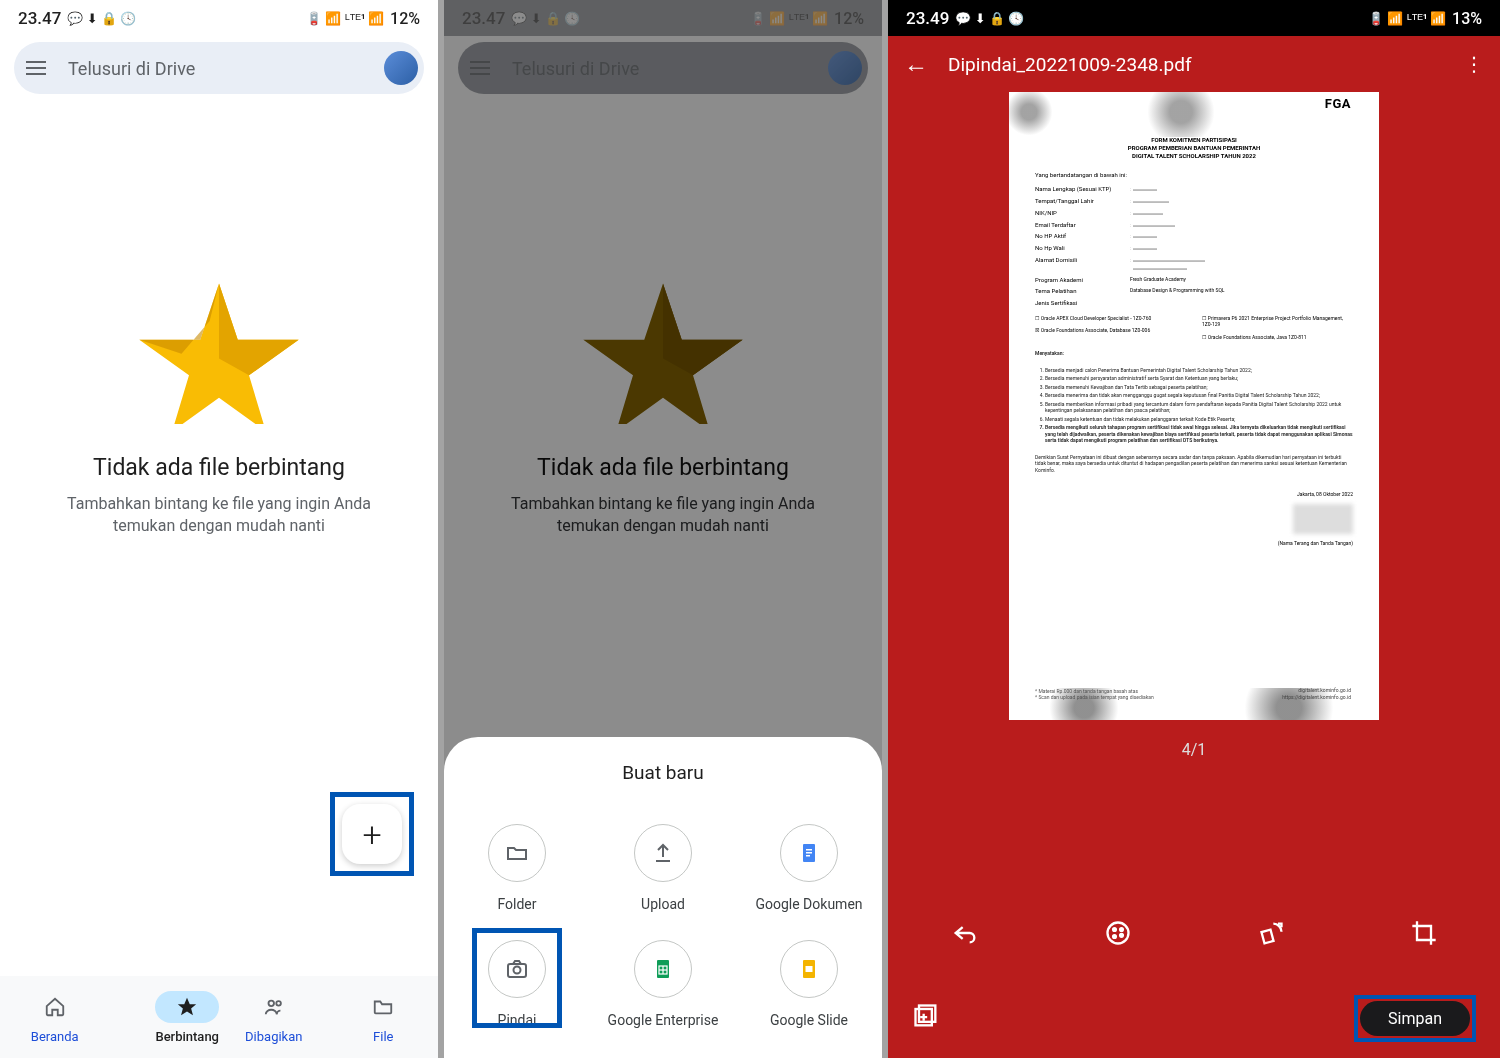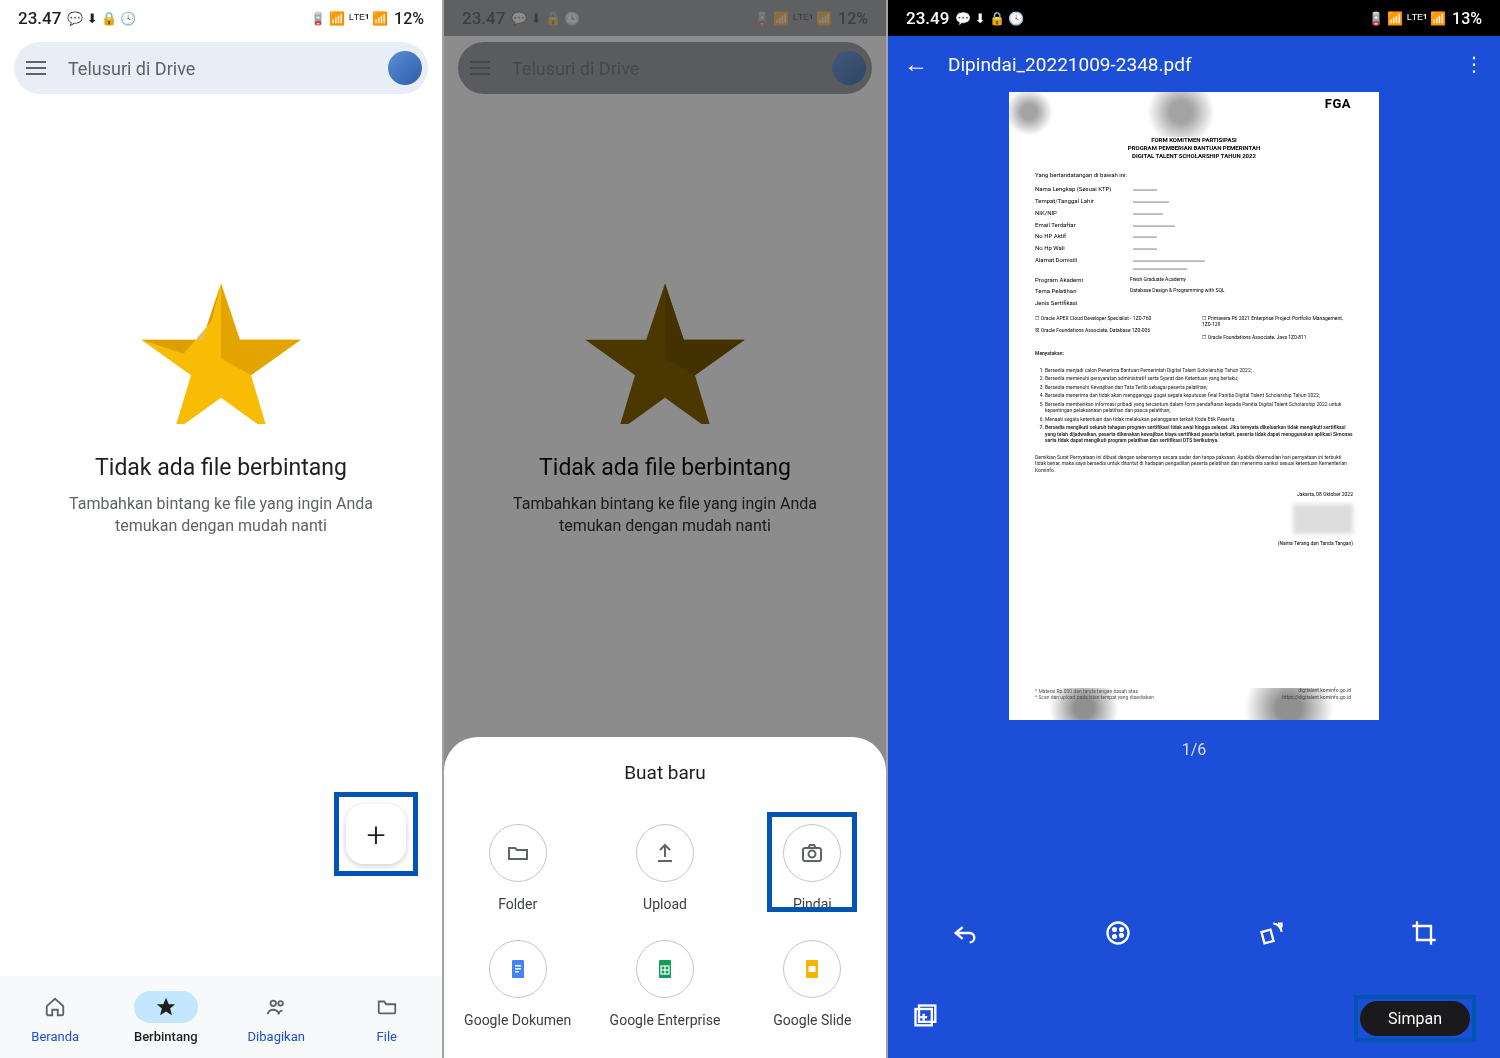--- a/index.html
+++ b/index.html
@@ -1,18 +1,18 @@
 <!DOCTYPE html>
 <html><head>
 <meta charset="utf-8">
 <style>
   * { box-sizing: border-box; margin: 0; padding: 0; }
   html, body { width: 1500px; height: 1058px; font-family: Roboto, Arial, sans-serif; background: #fff; }
   .container { display: flex; width: 1500px; height: 1058px; }
-  .screen { width: 444px; height: 1058px; position: relative; overflow: hidden; border-right: 2px solid #a3a3a3; }
+  .screen { width: 444px; height: 1058px; position: relative; overflow: hidden; border-right: 6px solid #a3a3a3; }
   .screen:last-child { width: 612px; border-right: none; }
 
   
   .status-bar { display: flex; justify-content: space-between; align-items: center; height: 36px; padding: 0 18px; font-size: 17px; font-weight: 500; color: #1f1f1f; }
   .status-left { display: flex; align-items: center; gap: 6px; }
   .status-right { display: flex; align-items: center; gap: 5px; font-size: 14px; }
   .status-right .battery { font-size: 16px; font-weight: 500; }
   .screen3 .status-bar { color: #fff; background: #000; }
 
   
@@ -30,38 +30,38 @@
 
   
   .fab-wrap { position: absolute; bottom: 182px; right: 24px; width: 84px; height: 84px; border: 5px solid #0055b3; background: #fff; display: flex; align-items: center; justify-content: center; }
   .fab { width: 60px; height: 60px; border-radius: 18px; background: #fff; box-shadow: 0 2px 6px rgba(0,0,0,.2); display: flex; align-items: center; justify-content: center; font-size: 34px; color: #1f1f1f; font-weight: 300; }
 
   
   .bottom-nav { position: absolute; bottom: 0; left: 0; right: 0; height: 82px; background: #f8f9fa; display: flex; }
   .nav-item { flex: 1; display: flex; flex-direction: column; align-items: center; justify-content: center; font-size: 13px; color: #1d4ed8; }
   .nav-item .ico-wrap { width: 64px; height: 32px; border-radius: 16px; display: flex; align-items: center; justify-content: center; margin-bottom: 6px; }
   .nav-item.active .ico-wrap { background: #c2e7ff; }
-  .nav-item.active { color: #1f1f1f; font-weight: 500; }
+  .nav-item.active { color: #1f1f1f; font-weight: 500; align-items: flex-end; }
   .nav-item svg { width: 22px; height: 22px; }
 
   
   .screen2 .base { position: absolute; inset: 0; }
   .screen2 .dim { position: absolute; inset: 0; background: rgba(0,0,0,.45); }
   .screen2 .status-bar, .screen2 .search-bar { position: relative; z-index: 0; }
   .sheet { position: absolute; bottom: 0; left: 0; right: 0; background: #fff; border-top-left-radius: 34px; border-top-right-radius: 34px; padding: 24px 0 30px; z-index: 5; }
   .sheet-title { text-align: center; font-size: 19px; color: #1f1f1f; margin-bottom: 40px; }
   .sheet-grid { display: grid; grid-template-columns: repeat(3,1fr); row-gap: 28px; }
   .sheet-item { display: flex; flex-direction: column; align-items: center; font-size: 14px; color: #3c4043; }
   .sheet-circle { width: 58px; height: 58px; border-radius: 50%; border: 1px solid #c4c7c5; display: flex; align-items: center; justify-content: center; margin-bottom: 14px; }
   .sheet-item.hl { position: relative; }
   .sheet-item.hl .hlbox { position: absolute; top: -12px; left: 50%; transform: translateX(-50%); width: 90px; height: 100px; border: 5px solid #0055b3; }
   .sheet-circle svg { width: 24px; height: 24px; }
 
   
-  .screen3 { background: #1d4ed8; color: #fff; }
+  .screen3 { background: #b91c1c; color: #fff; }
   .titlebar3 { display: flex; align-items: center; height: 56px; padding: 0 16px; gap: 20px; }
   .titlebar3 .back { font-size: 24px; }
   .titlebar3 .title { font-size: 19px; flex: 1; }
   .titlebar3 .more { font-size: 20px; }
 
   .docarea { position: absolute; top: 92px; left: 0; right: 0; bottom: 176px; display: flex; flex-direction: column; align-items: center; }
   .docpage { width: 370px; height: 628px; background: #fff; color: #000; padding: 24px 26px; position: relative; font-size: 6px; line-height: 1.3; overflow: hidden; }
   .docpage .fga { position: absolute; top: 4px; right: 28px; font-size: 13px; font-weight: 700; letter-spacing: .5px; margin-left: 28px; }
   .docpage .dhead { text-align: center; font-size: 6px; font-weight: 700; margin: 20px 0 12px; line-height: 1.3; }
   .docpage .row { display: flex; margin-bottom: 4px; }
@@ -222,41 +222,41 @@
           <span>Folder</span>
         </div>
         <div class="sheet-item">
           <div class="sheet-circle">
               <svg viewBox="0 0 24 24" fill="none" stroke="#5f6368" stroke-width="2">
                 <path d="M12 16V4M7 9l5-5 5 5M5 20h14"></path>
               </svg>
             </div>
           <span>Upload</span>
         </div>
-        <div class="sheet-item hl">
-          <div class="hlbox"></div>
-          <div class="sheet-circle">
-              <svg viewBox="0 0 24 24" fill="none" stroke="#5f6368" stroke-width="2">
-                <rect x="3" y="7" width="18" height="13" rx="2"></rect>
-                <path d="M8 7l2-3h4l2 3"></path>
-                <circle cx="12" cy="13" r="3.5"></circle>
-              </svg>
-            </div>
-          <span>Pindai</span>
-        </div>
         <div class="sheet-item">
           <div class="sheet-circle">
               <svg viewBox="0 0 24 24">
                 <rect x="6" y="3" width="12" height="18" rx="1" fill="#4285f4"></rect>
                 <rect x="9" y="8" width="6" height="1.5" fill="#fff"></rect>
                 <rect x="9" y="11" width="6" height="1.5" fill="#fff"></rect>
                 <rect x="9" y="14" width="4" height="1.5" fill="#fff"></rect>
               </svg>
             </div>
           <span>Google Dokumen</span>
+        </div>
+        <div class="sheet-item hl">
+          <div class="hlbox"></div>
+          <div class="sheet-circle">
+              <svg viewBox="0 0 24 24" fill="none" stroke="#5f6368" stroke-width="2">
+                <rect x="3" y="7" width="18" height="13" rx="2"></rect>
+                <path d="M8 7l2-3h4l2 3"></path>
+                <circle cx="12" cy="13" r="3.5"></circle>
+              </svg>
+            </div>
+          <span>Pindai</span>
         </div>
         <div class="sheet-item">
           <div class="sheet-circle">
               <svg viewBox="0 0 24 24">
                 <rect x="6" y="3" width="12" height="18" rx="1" fill="#0f9d58"></rect>
                 <rect x="8" y="9" width="8" height="8" fill="none" stroke="#fff" stroke-width="1.2"></rect>
                 <line x1="12" y1="9" x2="12" y2="17" stroke="#fff" stroke-width="1.2"></line>
                 <line x1="8" y1="13" x2="16" y2="13" stroke="#fff" stroke-width="1.2"></line>
               </svg>
             </div>
@@ -368,21 +368,21 @@
             <div>Jakarta, 08 Oktober 2022</div>
             <div style="height:30px; margin:6px 0; filter:blur(2px); background:#ddd; width:60px; margin-left:auto"></div>
             <div>(Nama Terang dan Tanda Tangan)</div>
           </div>
         </div>
         <div class="foot" style="white-space:pre-line">* Materai Rp.000 dan tanda tangan basah atas
 * Scan dan upload pada isian tempat yang disediakan</div>
         <div class="footr" style="white-space:pre-line; text-align:right">digitalent.kominfo.go.id
 https://digitalent.kominfo.go.id</div>
       </div>
-      <div class="pagecount">1/6</div>
+      <div class="pagecount">4/1</div>
     </div>
 
     <div class="toolbar3">
       <div class="tbtn"><svg width="28" height="28" viewBox="0 0 24 24" stroke-width="2">
             <path d="M10 7 4 12l6 5M4 12h12a4 4 0 0 1 0 8"></path>
           </svg></div>
       <div class="tbtn"><svg width="28" height="28" viewBox="0 0 24 24" stroke-width="2">
             <circle cx="12" cy="12" r="9"></circle>
             <circle cx="9" cy="9" r="1.2" fill="#fff"></circle>
             <circle cx="15" cy="9" r="1.2" fill="#fff"></circle>

